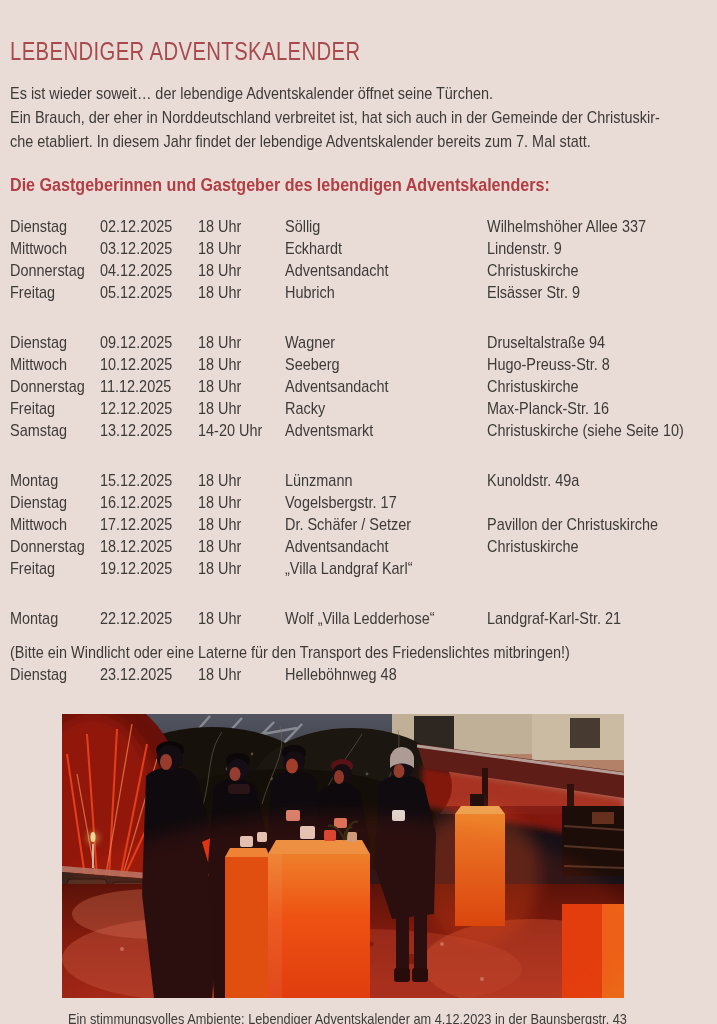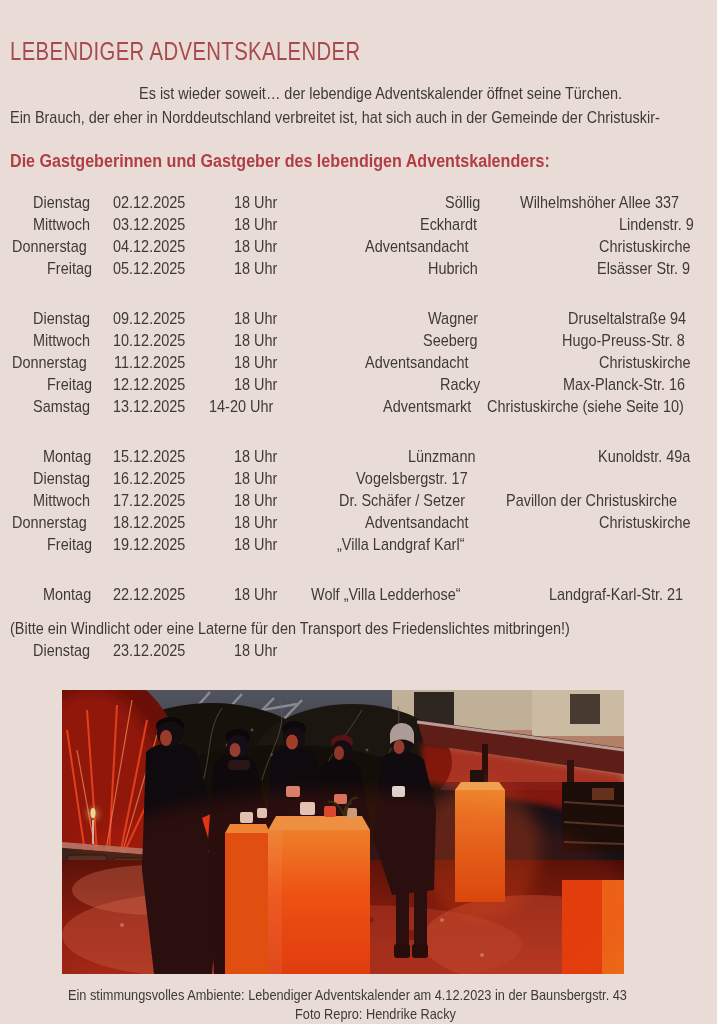--- a/index.html
+++ b/index.html
@@ -12,50 +12,51 @@
     position:relative;
   }
   .content{padding:36px 10px 0 10px;}
   
   .cx{display:inline-block;transform:scaleX(.85);transform-origin:0 50%;white-space:nowrap;}
   .page-title{
     font-size:26px;font-weight:400;line-height:30px;margin:0 0 16px 0;
     color:var(--accent,#a84a4d);letter-spacing:.5px;
     transform:scaleX(.78);transform-origin:0 50%;white-space:nowrap;
   }
-  .intro{font-size:17px;line-height:24px;margin:0 0 20px 0;text-align:right;}
+  .intro{font-size:17px;line-height:24px;margin:0 0 20px 0;}
   .intro .line{height:24px;}
   .hosts-heading{
     font-size:17.5px;font-weight:bold;line-height:22px;margin:0 0 20px 0;
     color:var(--accent-bold,#b23e44);
     transform:scaleX(.92);transform-origin:0 50%;white-space:nowrap;
   }
   .schedule{font-size:17px;}
   .sched-group{margin-bottom:28px;}
   .sched-row{
     display:grid;
     grid-template-columns:90px 98px 87px 202px 1fr;
-    line-height:22px;height:22px;text-align:right;
+    line-height:22px;height:22px;
   }
   .sched-note{line-height:22px;height:22px;margin-top:12px;}
   .photo-wrap{margin:18px 0 0 52px;width:562px;height:284px;line-height:0;}
   .photo-wrap svg{display:block;}
   .caption{margin:12px 0 0 55px;font-size:14.5px;line-height:19px;text-align:center;}
   .caption .line{height:19px;}
 </style>
 </head>
 <body style="--background: #e9dcd7; --accent: #a84a4d; --accent-bold: #b23e44; --text: #3e3a38;">
 
 <div class="content">
 
   <h1 class="page-title">LEBENDIGER ADVENTSKALENDER</h1>
 
   <div class="intro">
     <div class="line"><span class="cx">Es ist wieder soweit… der lebendige Adventskalender öffnet seine Türchen.</span></div>
     <div class="line"><span class="cx">Ein Brauch, der eher in Norddeutschland verbreitet ist, hat sich auch in der Gemeinde der Christuskir-</span></div>
+    <div class="line"><span class="cx">che etabliert. In diesem Jahr findet der lebendige Adventskalender bereits zum 7. Mal statt.</span></div>
   </div>
 
   <div class="hosts-heading">Die Gastgeberinnen und Gastgeber des lebendigen Adventskalenders:</div>
 
   <div class="schedule">
       <div class="sched-group">
         <div class="sched-row">
           <span class="c"><span class="cx">Dienstag</span></span>
           <span class="c"><span class="cx">02.12.2025</span></span>
           <span class="c"><span class="cx">18 Uhr</span></span>
@@ -162,20 +163,21 @@
           <span class="c"><span class="cx">22.12.2025</span></span>
           <span class="c"><span class="cx">18 Uhr</span></span>
           <span class="c"><span class="cx">Wolf „Villa Ledderhose“</span></span>
           <span class="c"><span class="cx">Landgraf-Karl-Str. 21</span></span>
         </div>
         <div class="sched-note"><span class="cx">(Bitte ein Windlicht oder eine Laterne für den Transport des Friedenslichtes mitbringen!)</span></div>
         <div class="sched-row">
           <span class="c"><span class="cx">Dienstag</span></span>
           <span class="c"><span class="cx">23.12.2025</span></span>
           <span class="c"><span class="cx">18 Uhr</span></span>
+          <span class="c"><span class="cx">Helleböhnweg 48</span></span>
         </div>
       </div>
     </div>
 
   <div class="photo-wrap">
     <svg width="562" height="284" viewBox="0 0 562 284" xmlns="http://www.w3.org/2000/svg">
       <defs>
         <linearGradient id="sky" x1="0" y1="0" x2="0" y2="1">
           <stop offset="0" stop-color="#565c68"></stop>
             <stop offset="1" stop-color="#2b2d36"></stop>

